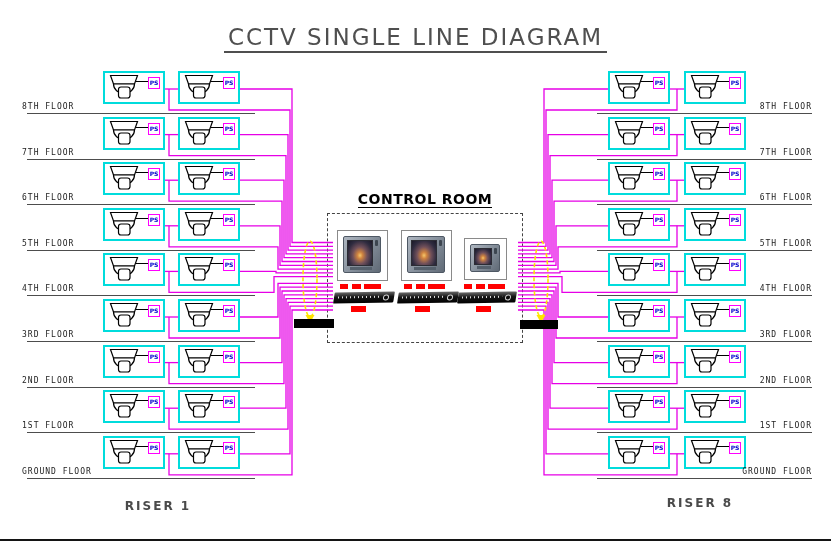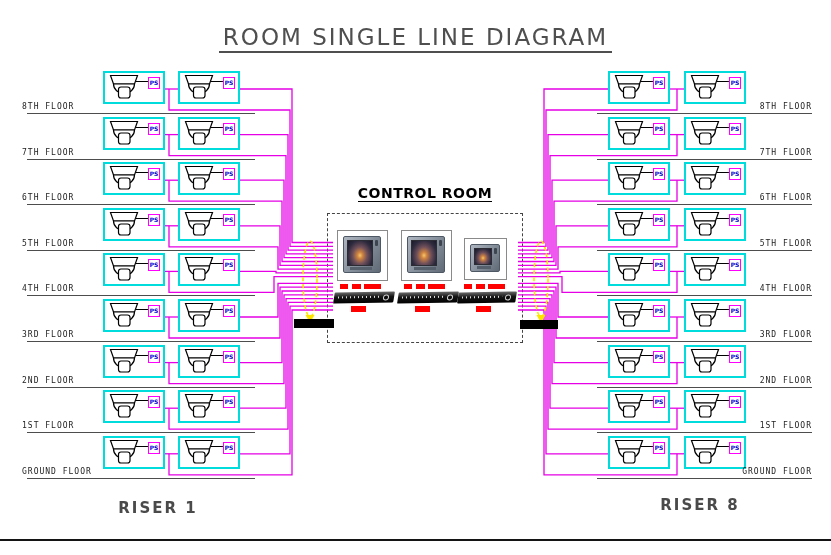--- a/index.html
+++ b/index.html
@@ -19,21 +19,21 @@
   .pslink{position:absolute;left:31px;top:8px;width:12px;height:1px;background:#000;}
   .ps{position:absolute;right:3px;top:4px;width:12px;height:12px;border:1px solid #ff00ff;
       color:#0000cc;font:bold 6px "DejaVu Sans",sans-serif;text-align:center;line-height:10px;
       box-sizing:border-box;background:#fff;}
   .fline{position:absolute;height:1px;background:#4d4d4d;}
   .flabel{position:absolute;font-family:"DejaVu Sans Mono",monospace;font-size:8px;
           letter-spacing:1px;color:#222;white-space:nowrap;}
   
   #control-room{position:absolute;left:327px;top:213px;width:196px;height:130px;
                 border:1.5px dashed #444;box-sizing:border-box;z-index:0;}
-  #control-title{position:absolute;left:327px;top:183px;width:196px;text-align:center;z-index:2;}
+  #control-title{position:absolute;left:327px;top:189px;width:196px;text-align:center;z-index:2;}
   #control-title span{display:inline-block;font-weight:bold;font-size:14px;color:#000;
                 letter-spacing:0.5px;border-bottom:1.5px solid #000;padding-bottom:0px;}
   
   .mon-unit{position:absolute;z-index:3;}
   .mon-frame{position:absolute;border:1px solid #8a8a8a;background:#fff;box-sizing:border-box;}
   .crt{position:absolute;left:5px;top:5px;right:6px;bottom:7px;
        background:linear-gradient(125deg,#aeb6c0 0%,#8a94a0 45%,#606a76 100%);
        border:1px solid #4e5864;border-radius:2px;}
   .crt-screen{position:absolute;left:3px;top:3px;right:7px;bottom:6px;border:1px solid #2c2c34;
        background:radial-gradient(ellipse at 50% 60%, #f6c66a 0%, #cf8340 16%, #71505a 42%, #302c40 72%, #1b1928 100%);}
@@ -42,41 +42,41 @@
   .tag{position:absolute;height:5px;background:#f00;}
   .dvr{position:absolute;height:11px;background:linear-gradient(#6a6a6a 0%,#161616 45%,#000 100%);
        transform:skewX(-10deg) rotate(-1.2deg);border-radius:1px;}
   .dvr-ticks{position:absolute;left:4px;top:4px;right:14px;height:2px;
        background:repeating-linear-gradient(90deg,rgba(255,255,255,.85) 0 1px,transparent 1px 4px);}
   .dvr-btn{position:absolute;right:5px;top:2.5px;width:6px;height:6px;border-radius:50%;
        background:#0a0a0a;border:1px solid #cfcfcf;box-sizing:border-box;}
   
   .jbar{position:absolute;height:9px;background:#000;z-index:4;}
   
-  .riser{position:absolute;width:140px;text-align:center;font-weight:bold;font-size:15px;
+  .riser{position:absolute;width:140px;text-align:center;font-weight:bold;font-size:12px;
          letter-spacing:2px;color:#4a4a4a;z-index:2;}
   
   #bottom-rule{position:absolute;left:0;top:539px;width:831px;height:2px;background:#141414;}
 </style>
 </head>
 <body>
 
 <div id="stage">
 
   <svg width="0" height="0" style="position:absolute" aria-hidden="true">
     <defs>
       <g id="domecam" fill="#fff" stroke="#000" stroke-width="1.2">
         <polygon points="1.5,2.5 28.5,2.5 25.5,11 4.5,11"></polygon>
         <path d="M4.5 11 A 10.5 9.5 0 0 0 25.5 11 Z"></path>
         <rect x="9.5" y="14" width="11.5" height="11" rx="2.5"></rect>
       </g>
     </defs>
   </svg>
 
-  <div class="title-wrap"><span class="title">ROOM SINGLE LINE DIAGRAM</span></div>
+  <div class="title-wrap"><span class="title">CCTV SINGLE LINE DIAGRAM</span></div>
 
   <svg id="wire-layer" width="831" height="555">
     <g id="wires">
         <path d="M 165 89 H 178" fill="none" stroke="#e600e6" stroke-width="1.3"></path>
         <path d="M 240 89 H 292 V 242.5 H 333" fill="none" stroke="#e600e6" stroke-width="1.3"></path>
         <path d="M 169 89 V 110 H 290 V 246.3 H 333" fill="none" stroke="#e600e6" stroke-width="1.3"></path>
         <path d="M 165 134.6 H 178" fill="none" stroke="#e600e6" stroke-width="1.3"></path>
         <path d="M 240 134.6 H 288 V 250.1 H 333" fill="none" stroke="#e600e6" stroke-width="1.3"></path>
         <path d="M 169 134.6 V 155.6 H 286 V 253.9 H 333" fill="none" stroke="#e600e6" stroke-width="1.3"></path>
         <path d="M 165 180.2 H 178" fill="none" stroke="#e600e6" stroke-width="1.3"></path>

